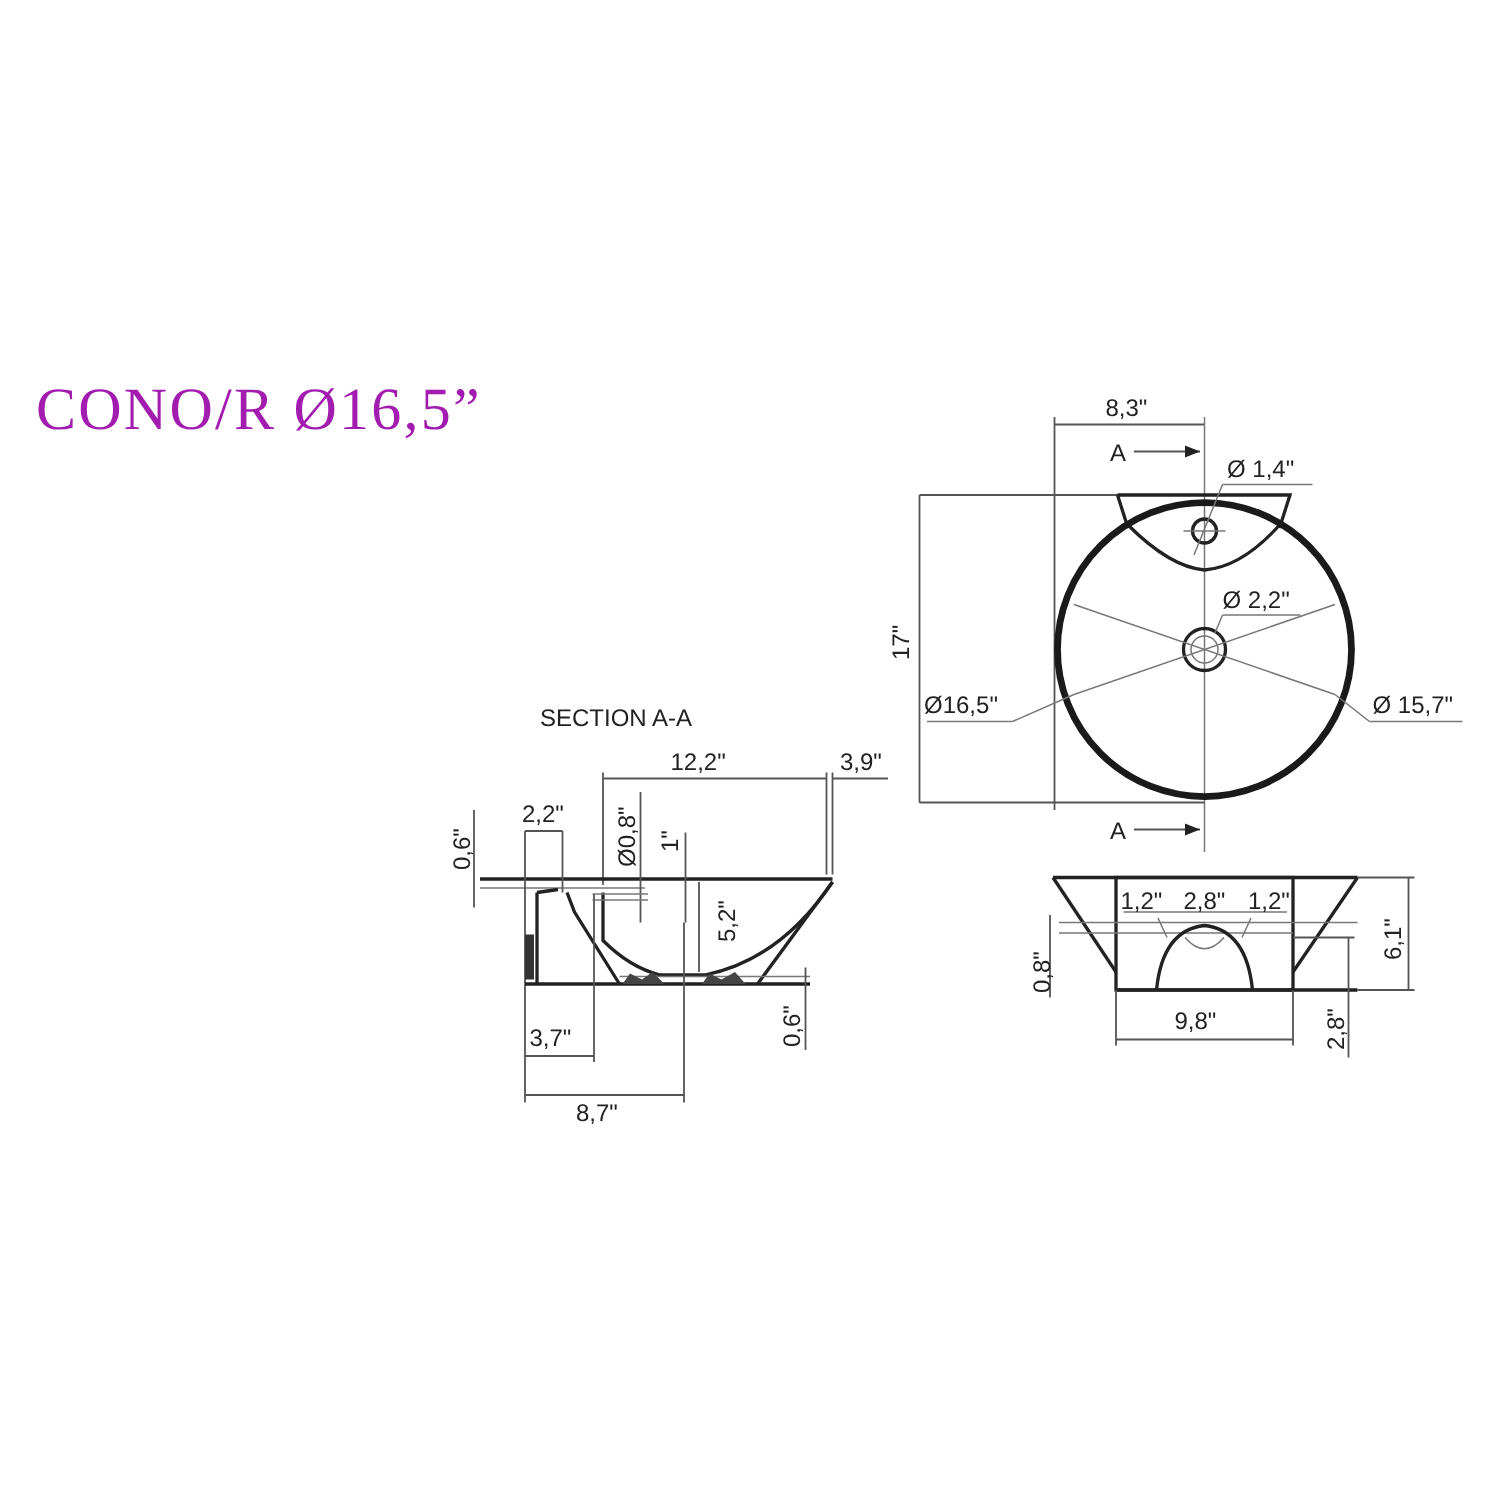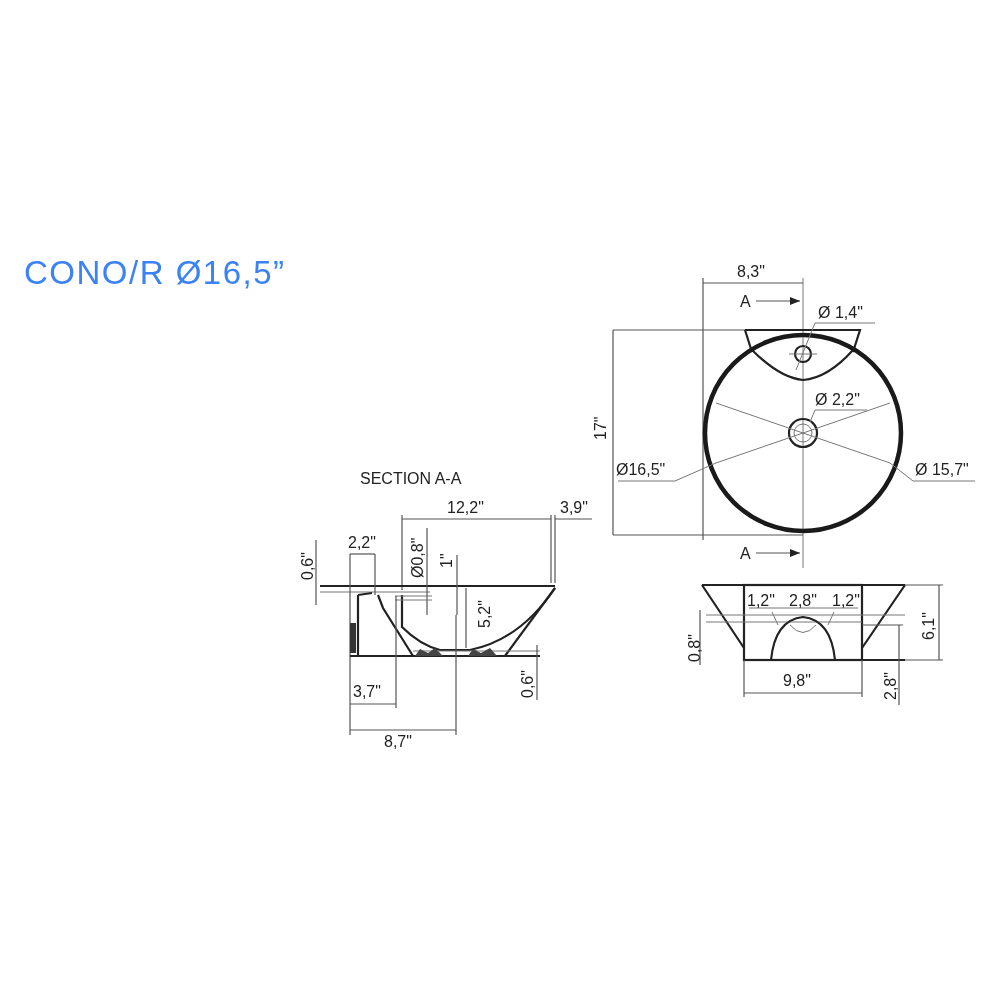--- a/index.html
+++ b/index.html
@@ -1,20 +1,20 @@
 <!DOCTYPE html>
 <html><head>
 <meta charset="utf-8">
 <style>
   html, body { margin: 0; padding: 0; background: #ffffff; }
   body { width: 1000px; height: 1000px; position: relative; overflow: hidden;
          font-family: "Liberation Sans", sans-serif; color: #111; }
   .title-block { position: absolute; left: 24px; top: 252px; }
-  .title-line { font-size: 33px; line-height: 41px; letter-spacing: 1.5px; color: #3b82f6;
-                font-family: Liberation Sans, sans-serif; white-space: nowrap; }
+  .title-line { font-size: 40px; line-height: 41px; letter-spacing: 1.5px; color: #a21caf;
+                font-family: Liberation Serif, serif; white-space: nowrap; }
   svg.drawing { position: absolute; left: 0; top: 0; width: 1000px; height: 1000px; }
   svg text { font-family: "Liberation Sans", sans-serif; fill: #222; }
   .dim { stroke: #555; stroke-width: 1.2; fill: none; }
   .thin { stroke: #777; stroke-width: 1; fill: none; }
   .thick { stroke: #1a1a1a; stroke-width: 4.5; fill: none; }
   .mid { stroke: #222; stroke-width: 2.2; fill: none; }
   .lbl { font-size: 16px; }
 </style>
 </head>
 <body>

